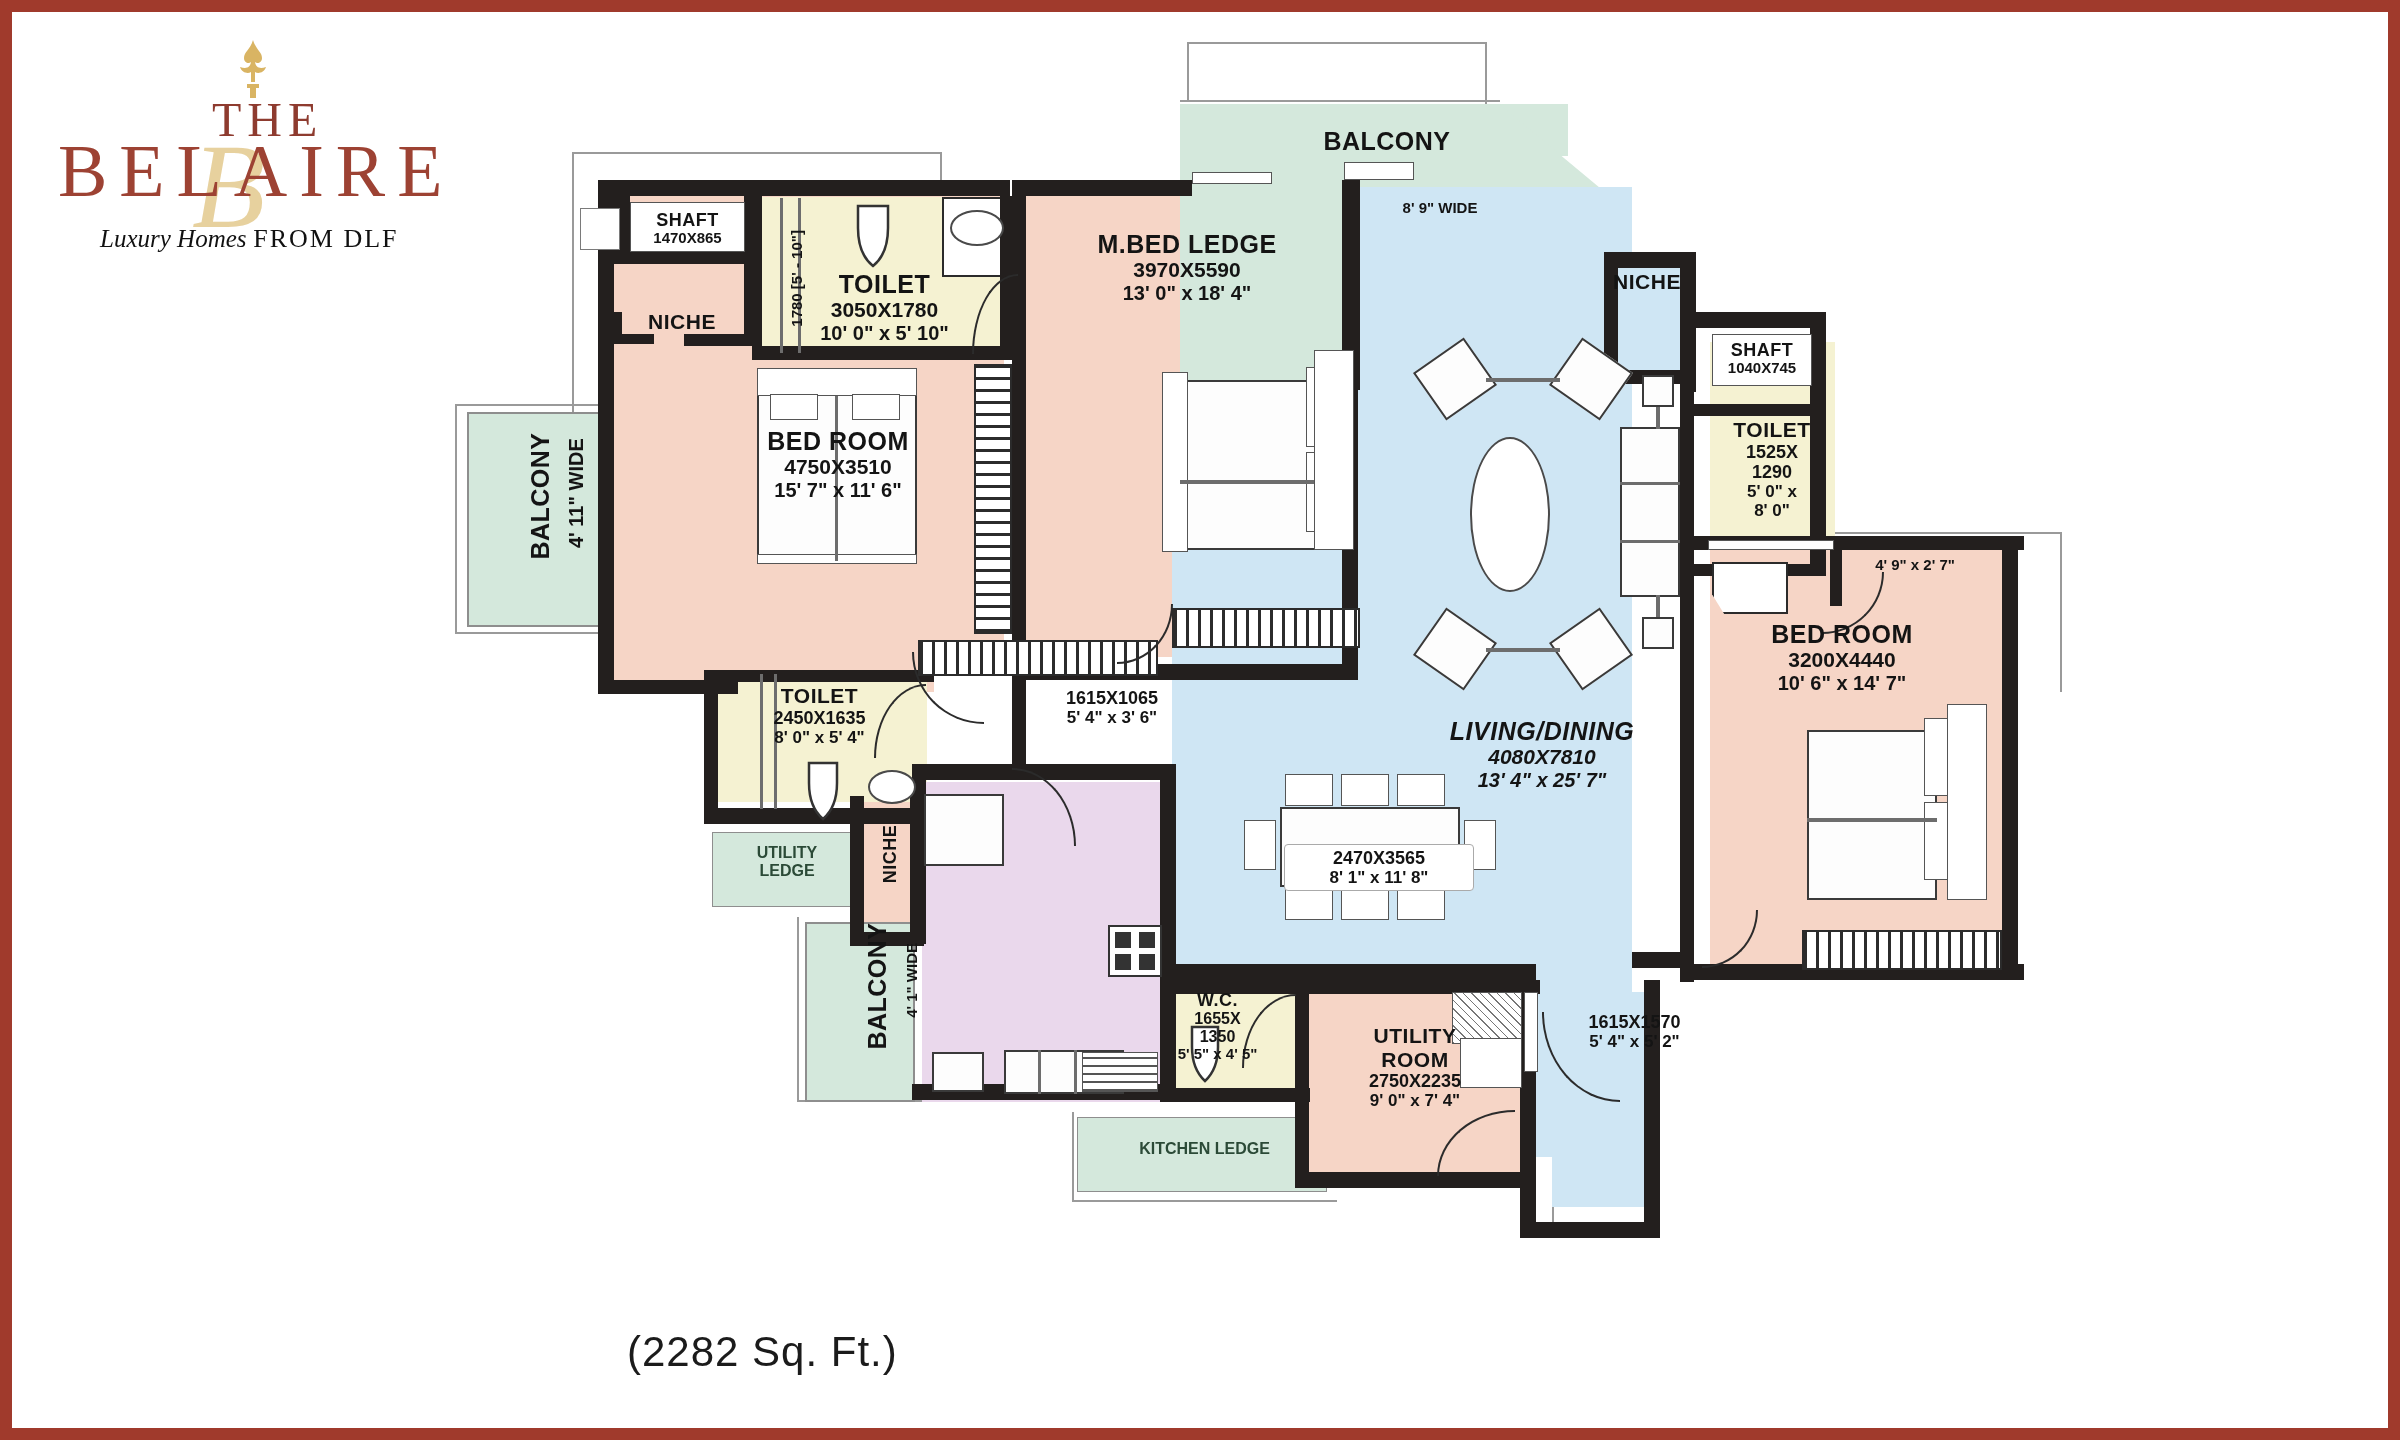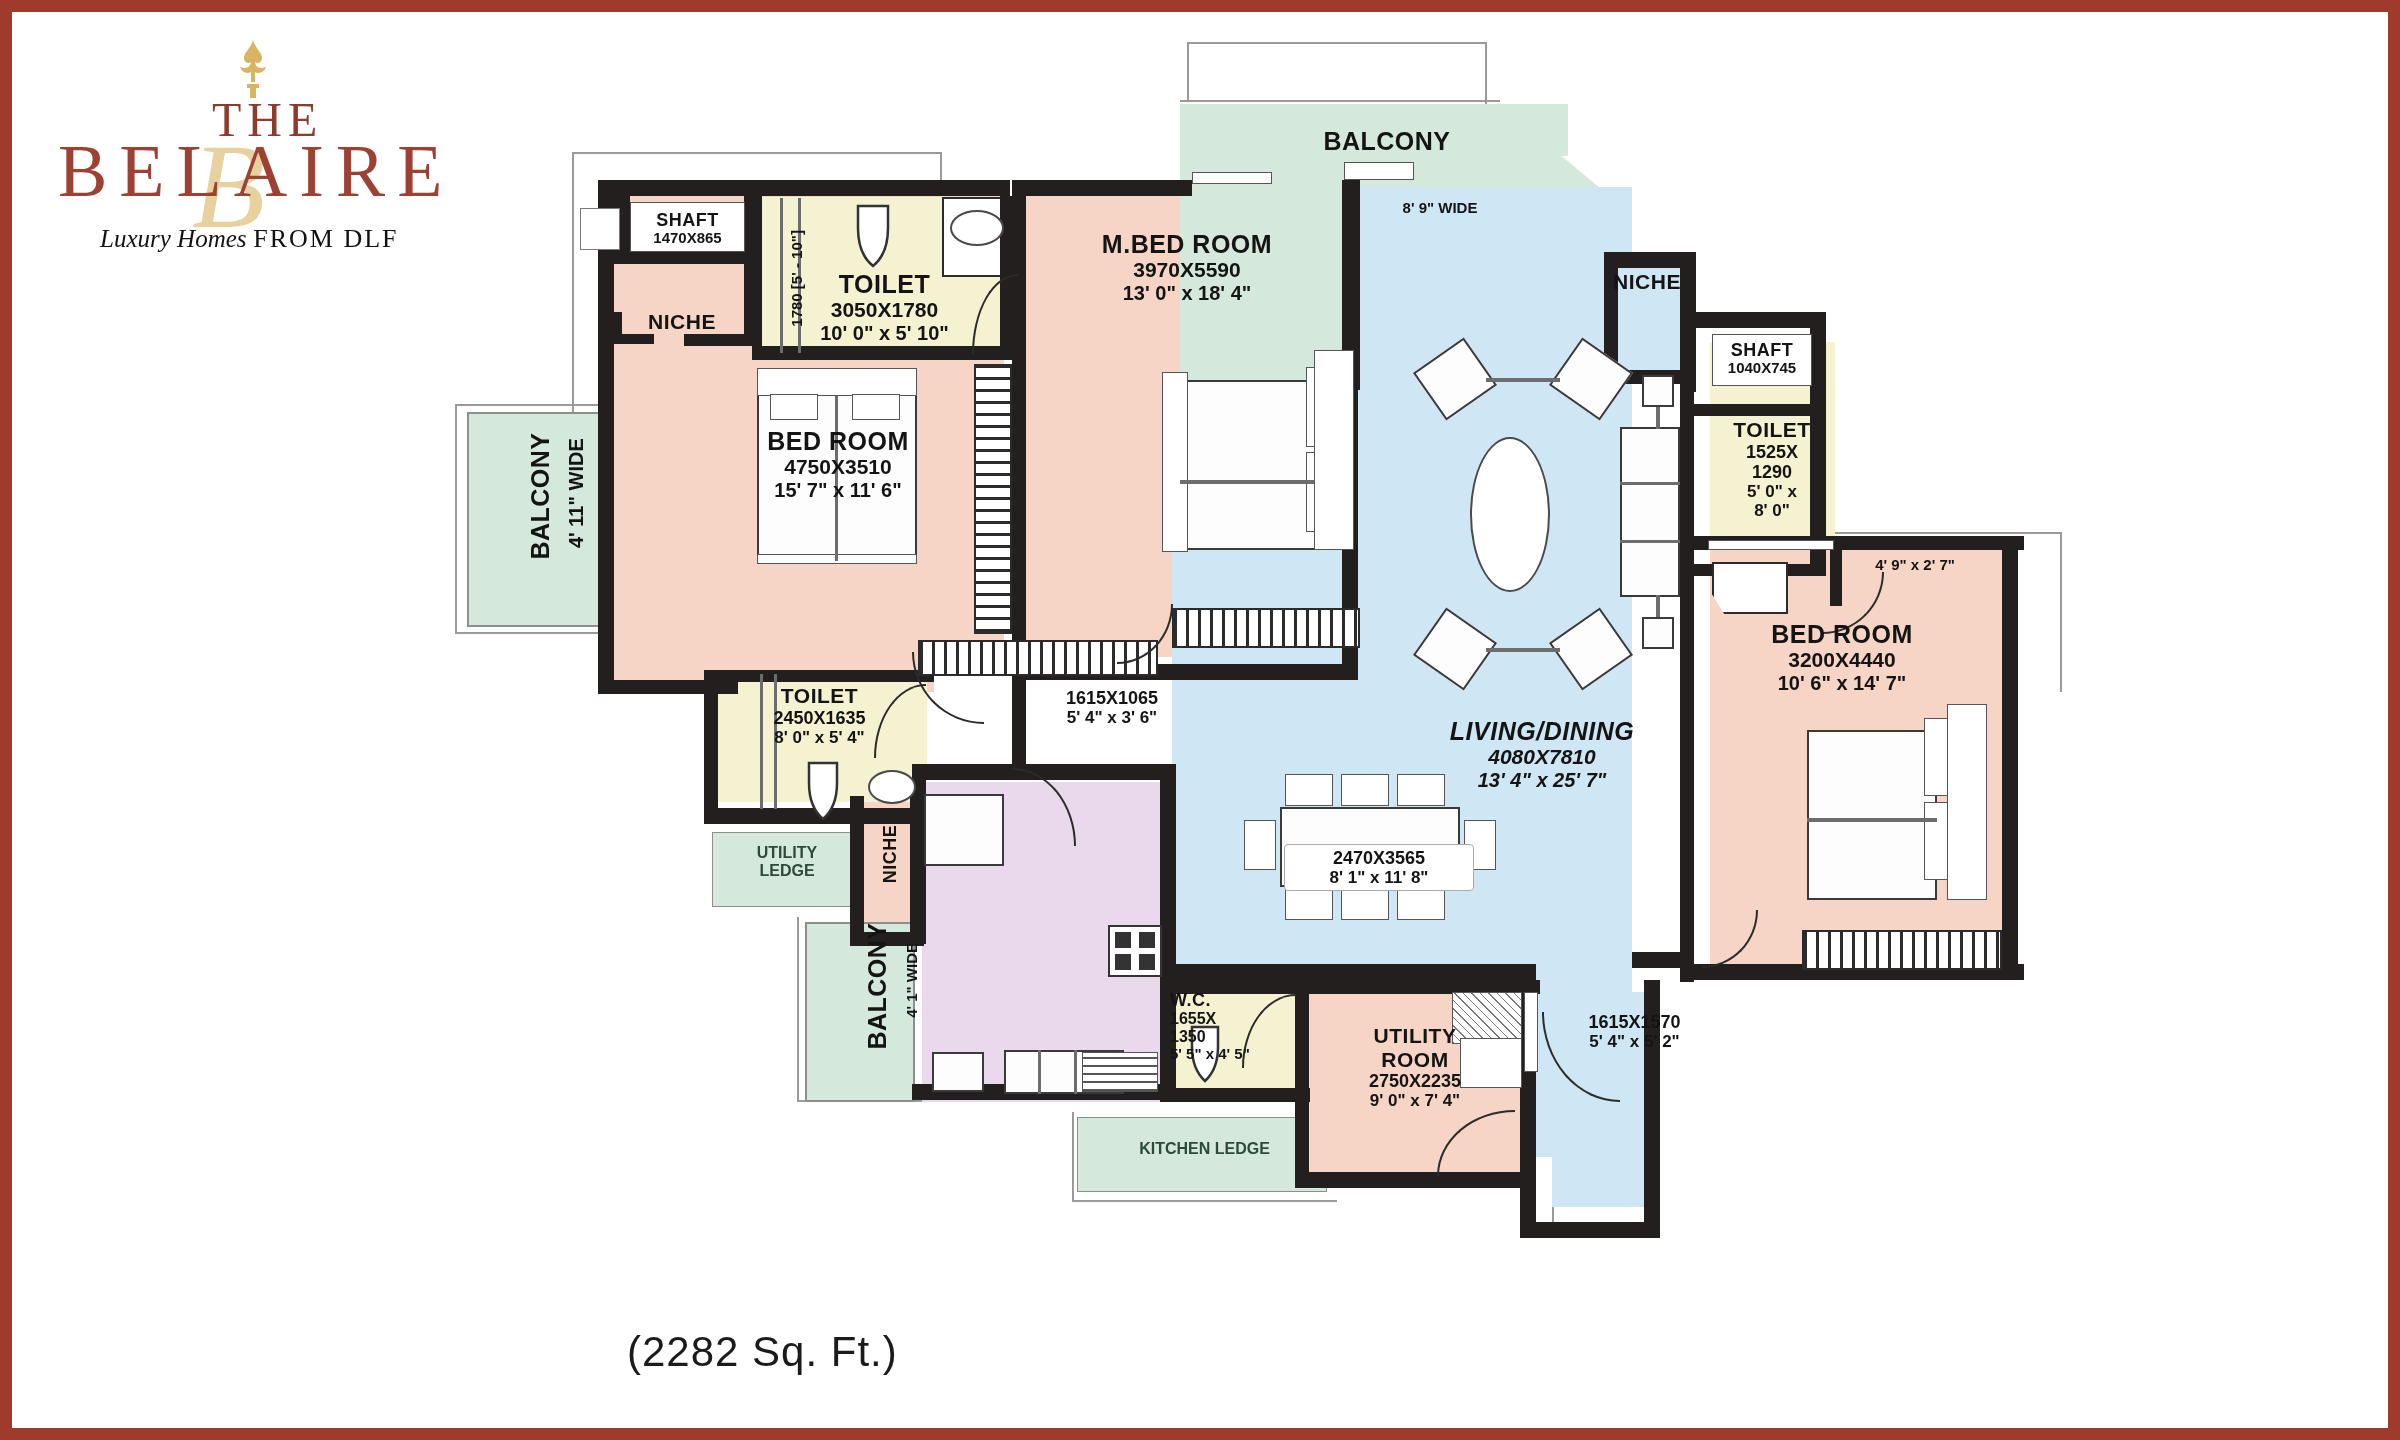--- a/index.html
+++ b/index.html
@@ -363,21 +363,21 @@
       <div class="t3">1780 [5' - 10"]</div>
     </div>
 
     <div class="lbl" style="left:716px;top:415px;width:220px;">
       <div class="t1">BED ROOM</div>
       <div class="t2">4750X3510</div>
       <div class="t3">15' 7" x 11' 6"</div>
     </div>
 
     <div class="lbl" style="left:1040px;top:218px;width:270px;">
-      <div class="t1">M.BED ROOM</div>
+      <div class="t1">M.BED LEDGE</div>
       <div class="t2">3970X5590</div>
       <div class="t3">13' 0" x 18' 4"</div>
     </div>
 
     <div class="lbl" style="left:1275px;top:115px;width:200px;">
       <div class="t1">BALCONY</div>
     </div>
     <div class="lbl xs" style="left:1358px;top:188px;width:140px;">
       <div class="t3">8' 9" WIDE</div>
     </div>
@@ -445,21 +445,21 @@
     </div>
 
     <div class="lbl vert" style="left:790px;top:960px;width:150px;">
       <div class="t1">BALCONY</div>
     </div>
     <div class="lbl vert xs" style="left:825px;top:960px;width:150px;">
       <div class="t3">4' 1" WIDE</div>
     </div>
 
 
-    <div class="lbl xs" style="left:1158px;top:978px;width:95px;text-align:left;">
+    <div class="lbl xs" style="left:1158px;top:978px;width:95px;text-align:center;">
       <div class="t1">W.C.</div>
       <div class="t2">1655X</div>
       <div class="t2">1350</div>
       <div class="t3">5' 5" x 4' 5"</div>
     </div>
 
     <div class="lbl sm" style="left:1318px;top:1012px;width:170px;">
       <div class="t1">UTILITY</div>
       <div class="t1">ROOM</div>
       <div class="t2">2750X2235</div>

